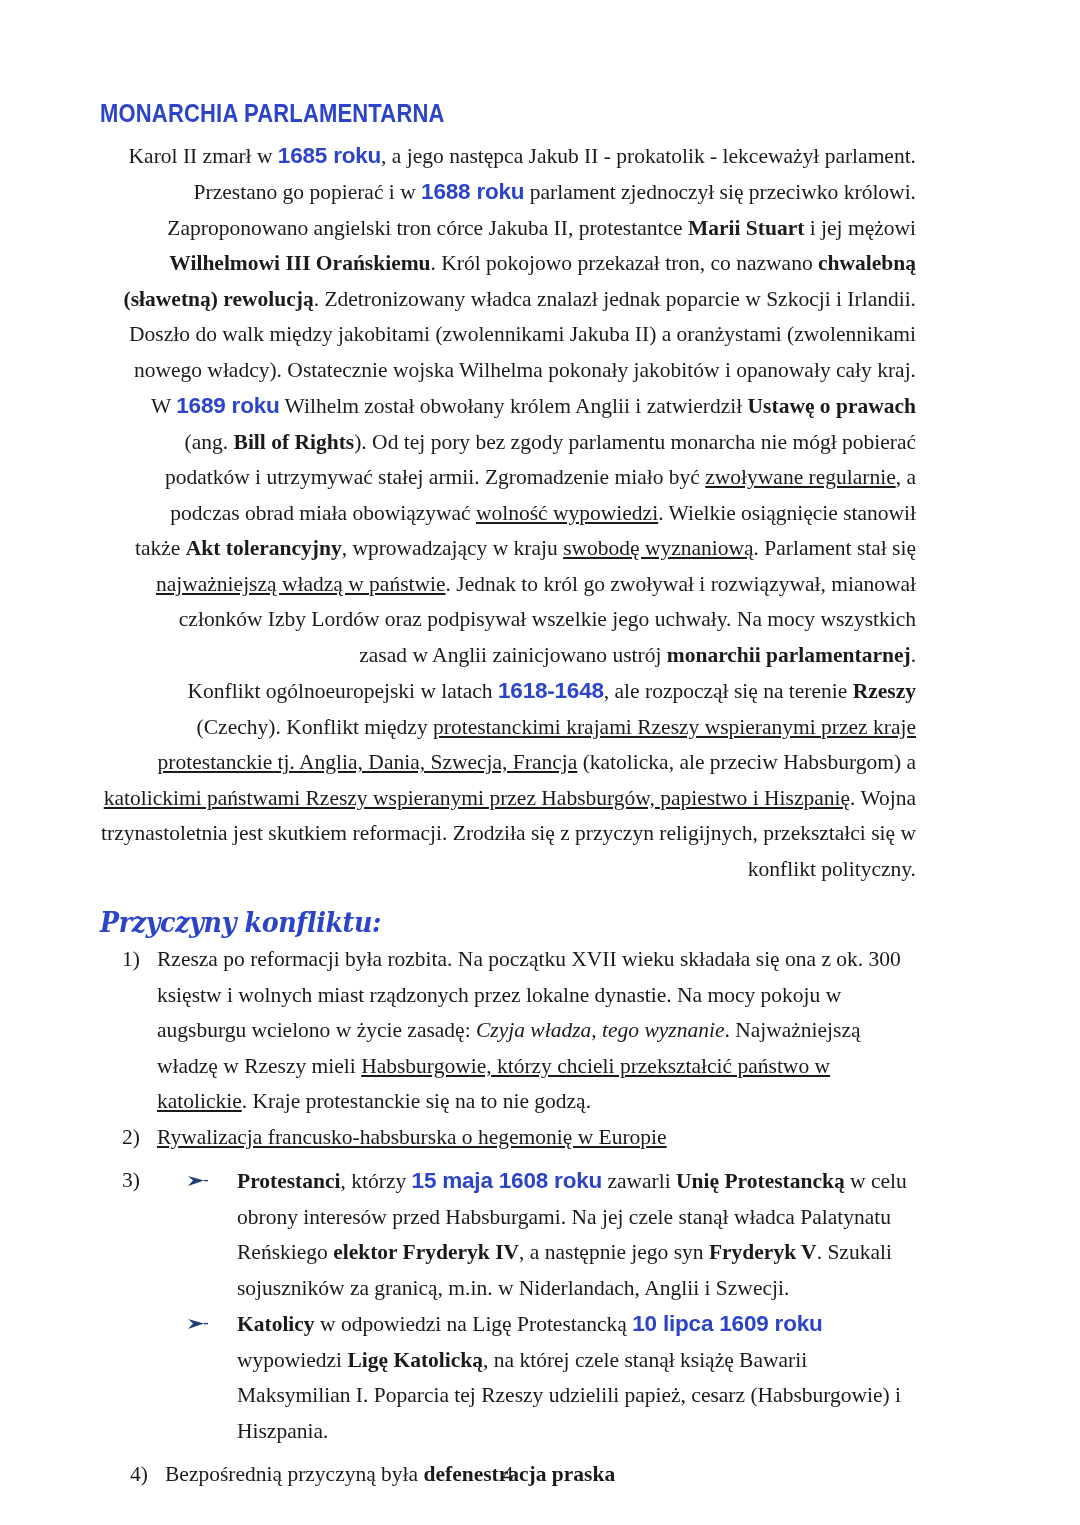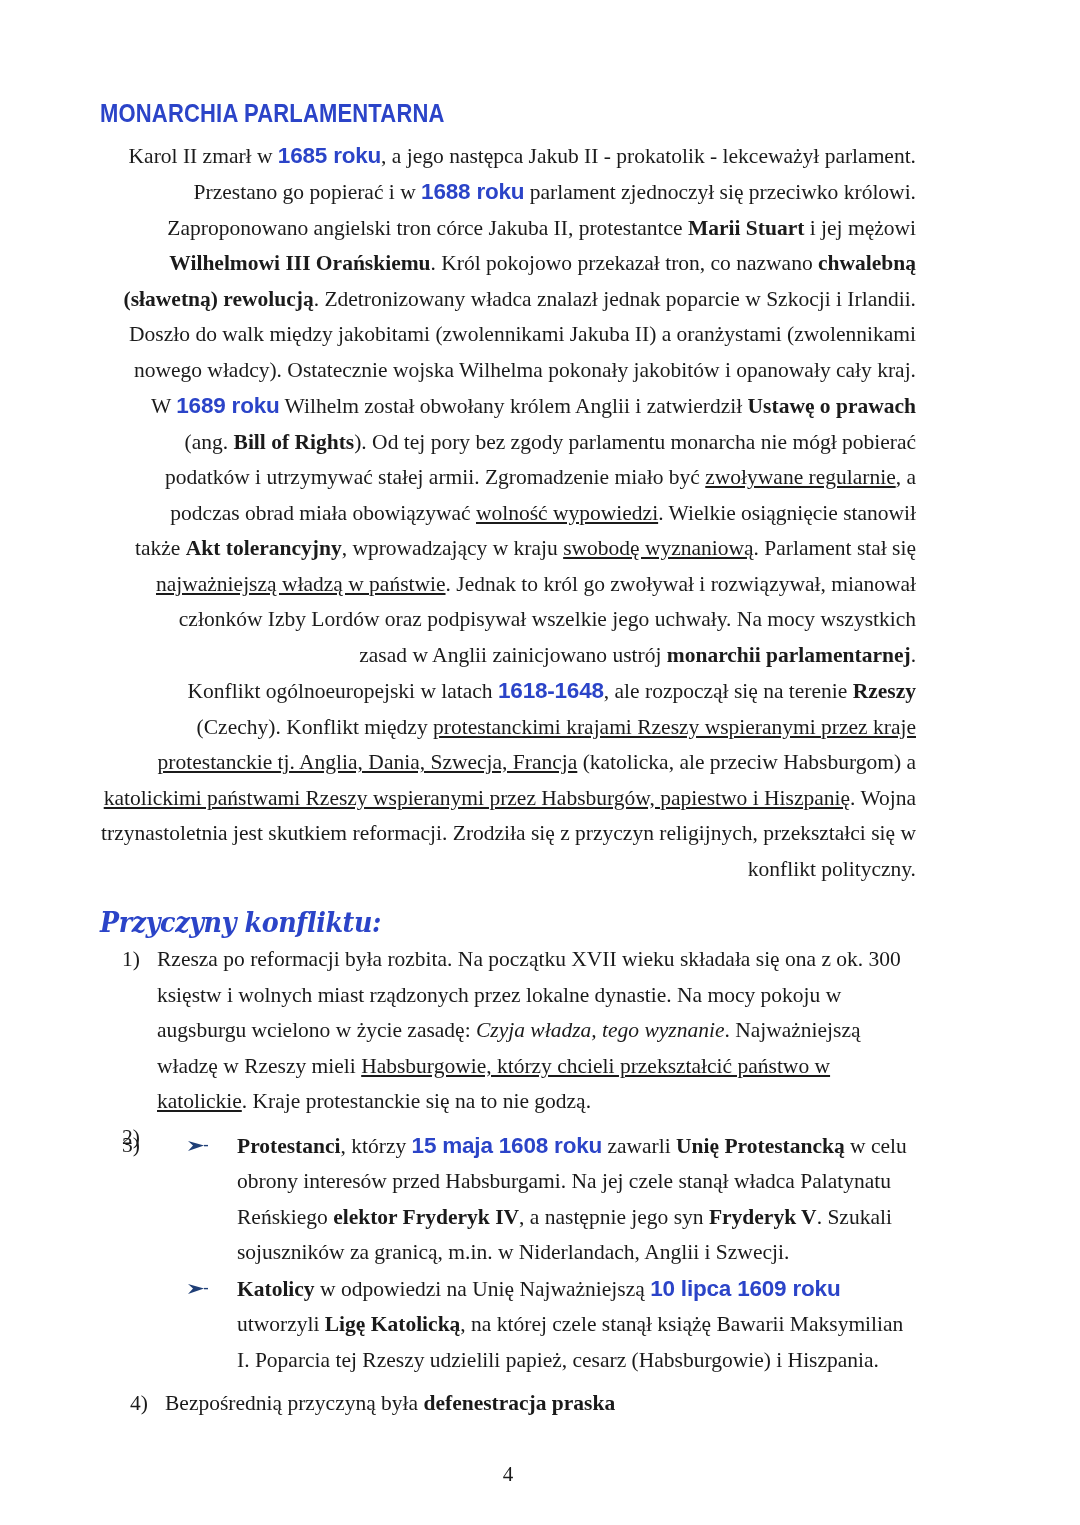--- a/index.html
+++ b/index.html
@@ -167,21 +167,21 @@
 
   <h3 class="sub-heading">Przyczyny konfliktu:</h3>
 
   <ol class="num-list">
 
     <li>
       <span class="marker">1)</span><span>Rzesza po reformacji była rozbita. Na początku XVII wieku składała się ona z ok. 300 księstw i wolnych miast rządzonych przez lokalne dynastie. Na mocy pokoju w augsburgu wcielono w życie zasadę: </span><span class="it">Czyja władza, tego wyznanie</span><span>. Najważniejszą władzę w Rzeszy mieli </span><span class="u">Habsburgowie, którzy chcieli przekształcić państwo w katolickie</span><span>. Kraje protestanckie się na to nie godzą.</span>
     </li>
 
     <li>
-      <span class="marker">2)</span>
+      <span class="marker">2)</span><span class="u">Rywalizacja francusko-habsburska o hegemonię w Europie</span>
     </li>
 
     <li>
       <span class="marker">3)</span>
 
       <ul class="arrow-list">
         <li>
           <span class="arrow">
             <svg width="22" height="12" viewBox="0 0 22 12" aria-hidden="true">
               <path d="M1 1 L17 5.6 L1 11 L6 5.6 Z" fill="#1f3f77"></path>
@@ -189,21 +189,21 @@
             </svg>
           </span><span class="b">Protestanci</span><span>, którzy </span><span class="date">15 maja 1608 roku</span><span> zawarli </span><span class="b">Unię Protestancką</span><span> w celu obrony interesów przed Habsburgami. Na jej czele stanął władca Palatynatu Reńskiego </span><span class="b">elektor Fryderyk IV</span><span>, a następnie jego syn </span><span class="b">Fryderyk V</span><span>. Szukali sojuszników za granicą, m.in. w Niderlandach, Anglii i Szwecji.</span>
         </li>
 
         <li>
           <span class="arrow">
             <svg width="22" height="12" viewBox="0 0 22 12" aria-hidden="true">
               <path d="M1 1 L17 5.6 L1 11 L6 5.6 Z" fill="#1f3f77"></path>
               <path d="M17 5.6 L21 5.6" stroke="#1f3f77" stroke-width="1.4"></path>
             </svg>
-          </span><span class="b">Katolicy</span><span> w odpowiedzi na Unię Najważniejszą </span><span class="date">10 lipca 1609 roku</span><span> utworzyli </span><span class="b">Ligę Katolicką</span><span>, na której czele stanął książę Bawarii Maksymilian I. Poparcia tej Rzeszy udzielili papież, cesarz (Habsburgowie) i Hiszpania.</span>
+          </span><span class="b">Katolicy</span><span> w odpowiedzi na Ligę Protestancką </span><span class="date">10 lipca 1609 roku</span><span> wypowiedzi </span><span class="b">Ligę Katolicką</span><span>, na której czele stanął książę Bawarii Maksymilian I. Poparcia tej Rzeszy udzielili papież, cesarz (Habsburgowie) i Hiszpania.</span>
         </li>
       </ul>
     </li>
 
     <li class="shift">
       <span class="marker">4)</span><span>Bezpośrednią przyczyną była </span><span class="b">defenestracja praska</span>
     </li>
 
   </ol>
 

